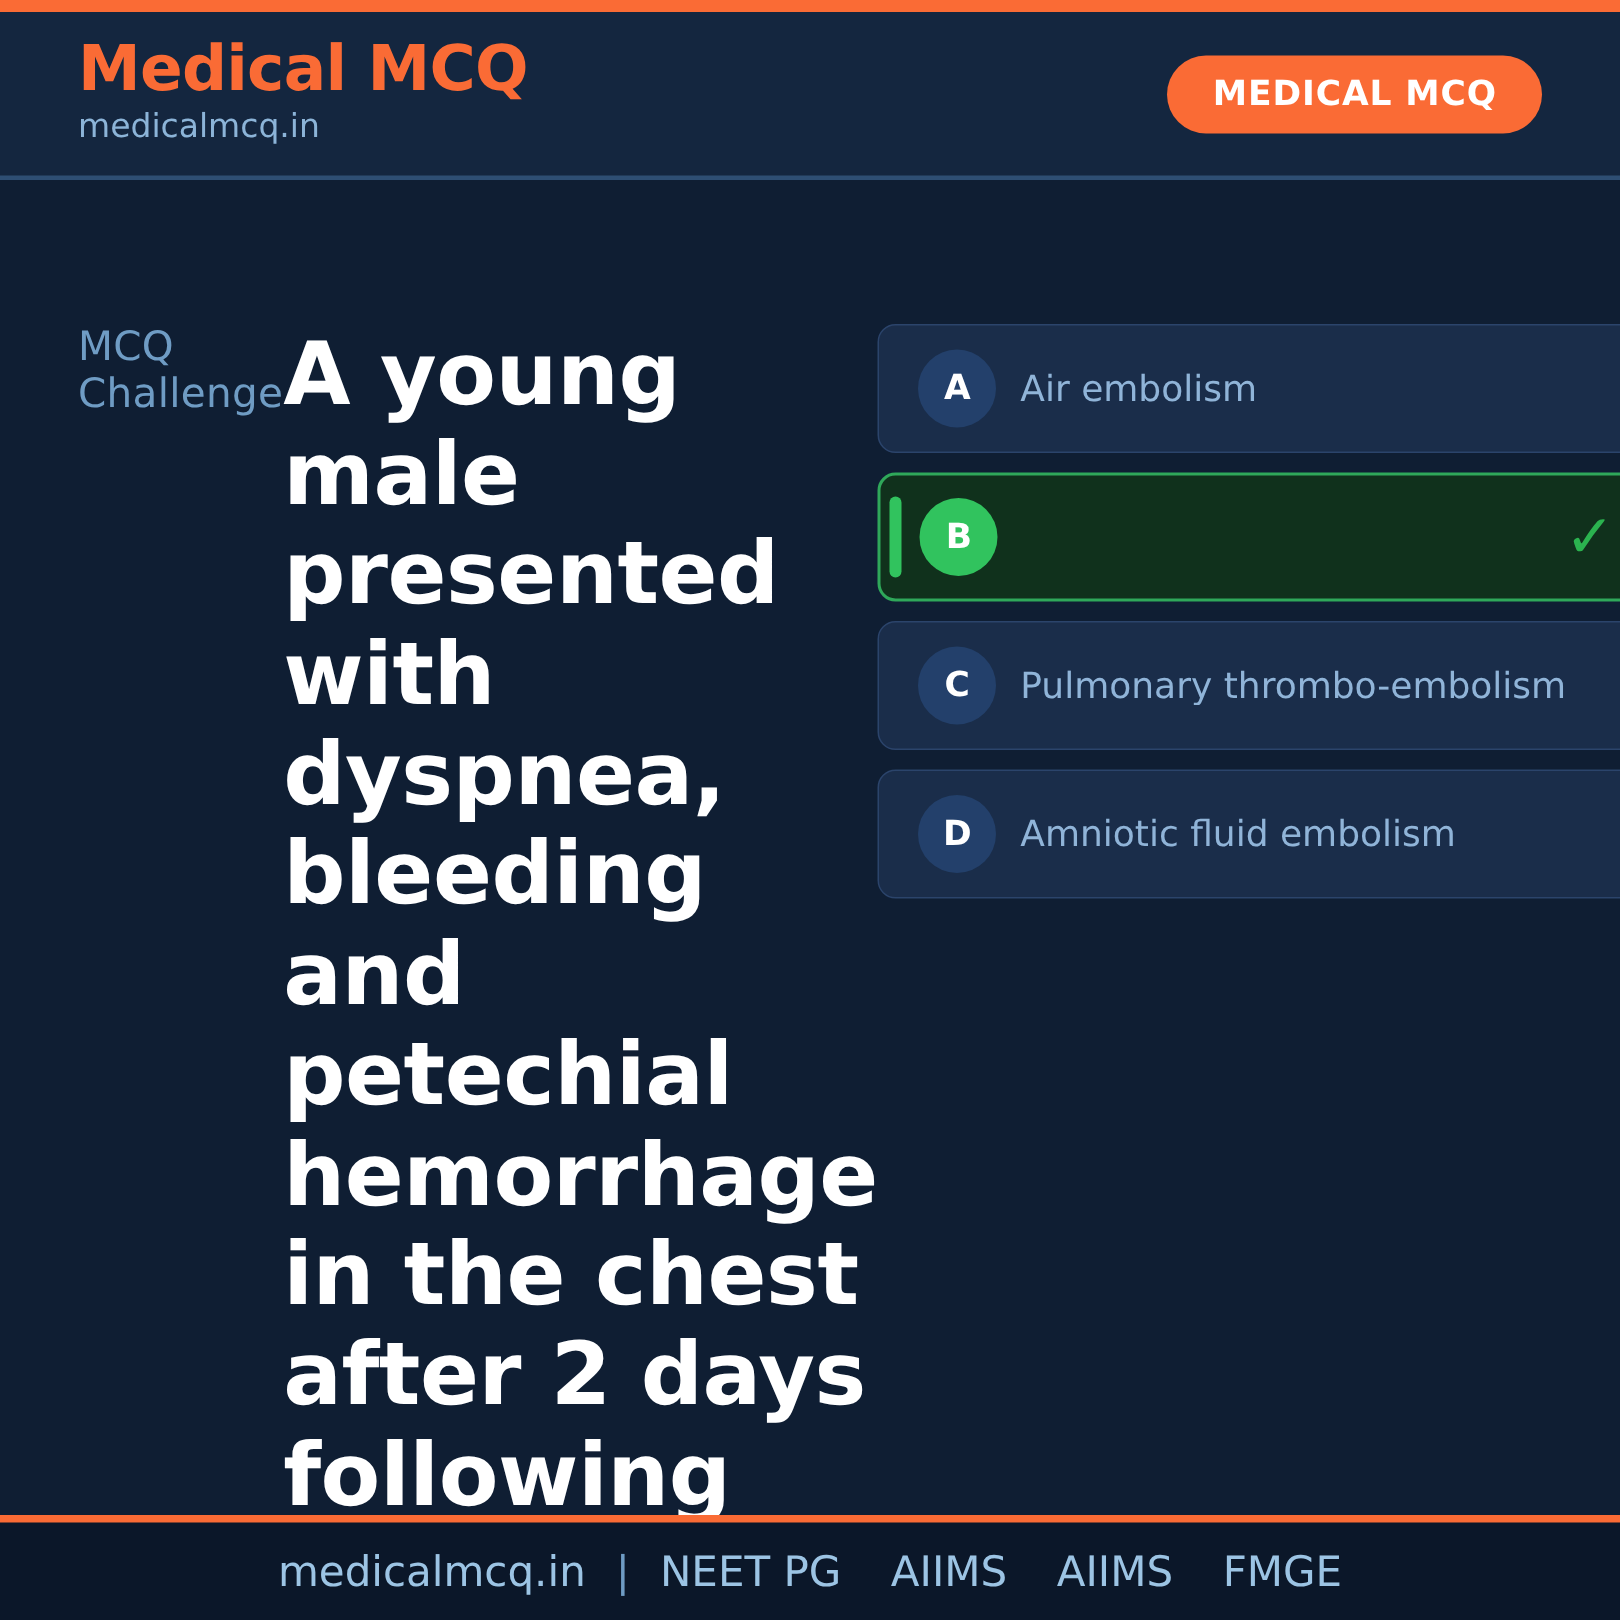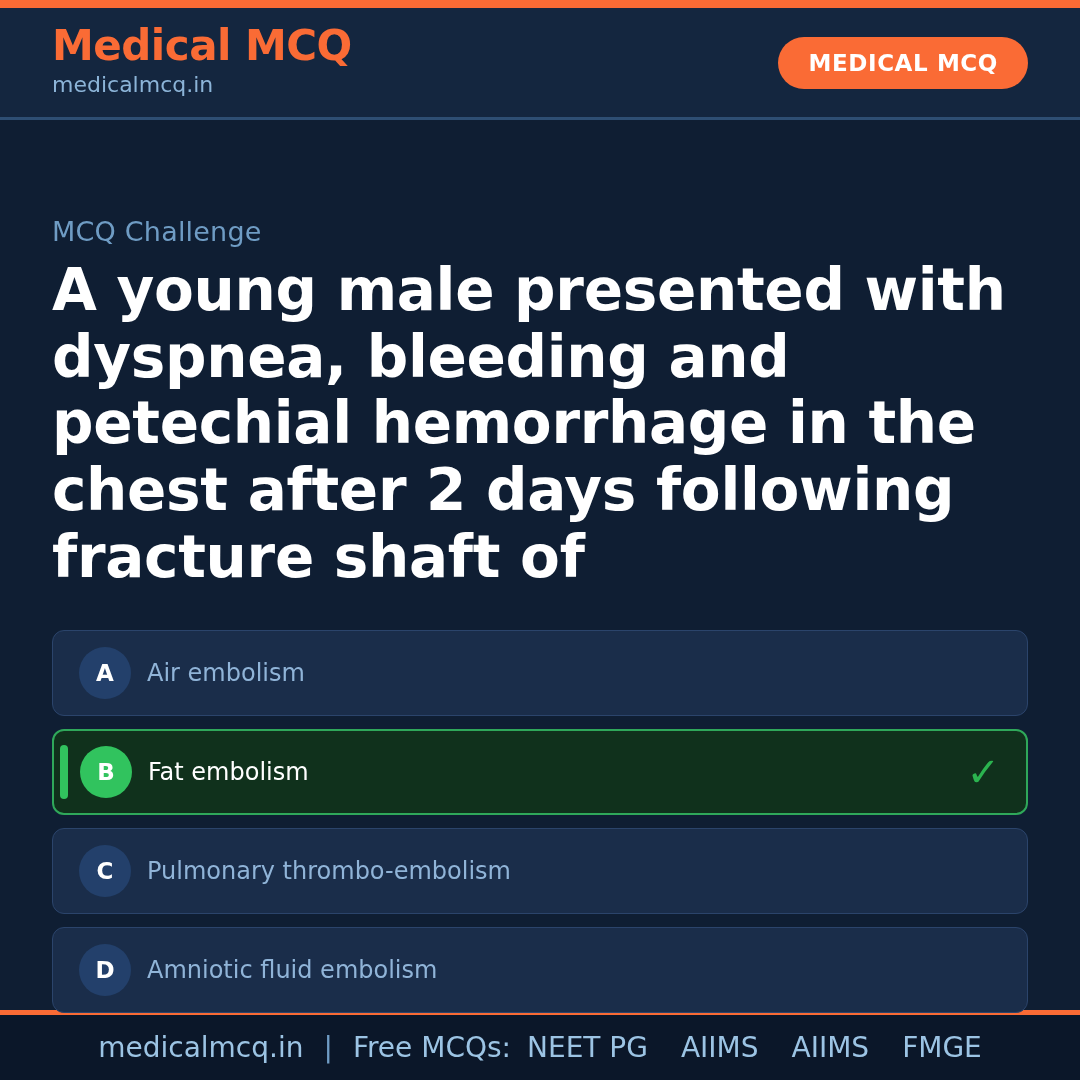--- a/index.html
+++ b/index.html
@@ -63,21 +63,20 @@
     padding:13px 30px;
     border-radius:30px;
     white-space:nowrap;
   }
 
   
   .main {
     flex:1 1 auto;
     padding:96px 52px 0 52px;
     display:flex;
-    flex-direction:column;
     min-height:0;
   }
 
   .eyebrow {
     font-size:27px;
     color:#6f9cc4;
     margin-bottom:10px;
     letter-spacing:0.2px;
   }
 
@@ -207,21 +206,20 @@
     <div class="options">
 
       <div class="option">
         <div class="option-badge">A</div>
         <div class="option-text">Air embolism</div>
         <div class="option-check">✓</div>
       </div>
 
       <div class="option correct">
         <div class="option-badge">B</div>
-        <div class="option-text">Fat embolism</div>
         <div class="option-check">✓</div>
       </div>
 
       <div class="option">
         <div class="option-badge">C</div>
         <div class="option-text">Pulmonary thrombo-embolism</div>
         <div class="option-check">✓</div>
       </div>
 
       <div class="option">
@@ -230,21 +228,20 @@
         <div class="option-check">✓</div>
       </div>
 
     </div>
   </div>
 
   <div class="footer">
     <div class="footer-inner">
       <span>medicalmcq.in</span>
       <span class="footer-sep">|</span>
-      <span>Free MCQs:</span>
       <span class="footer-exams">
         <span>NEET PG</span>
         <span>AIIMS</span>
         <span>AIIMS</span>
         <span>FMGE</span>
       </span>
     </div>
   </div>
 
 </div>

